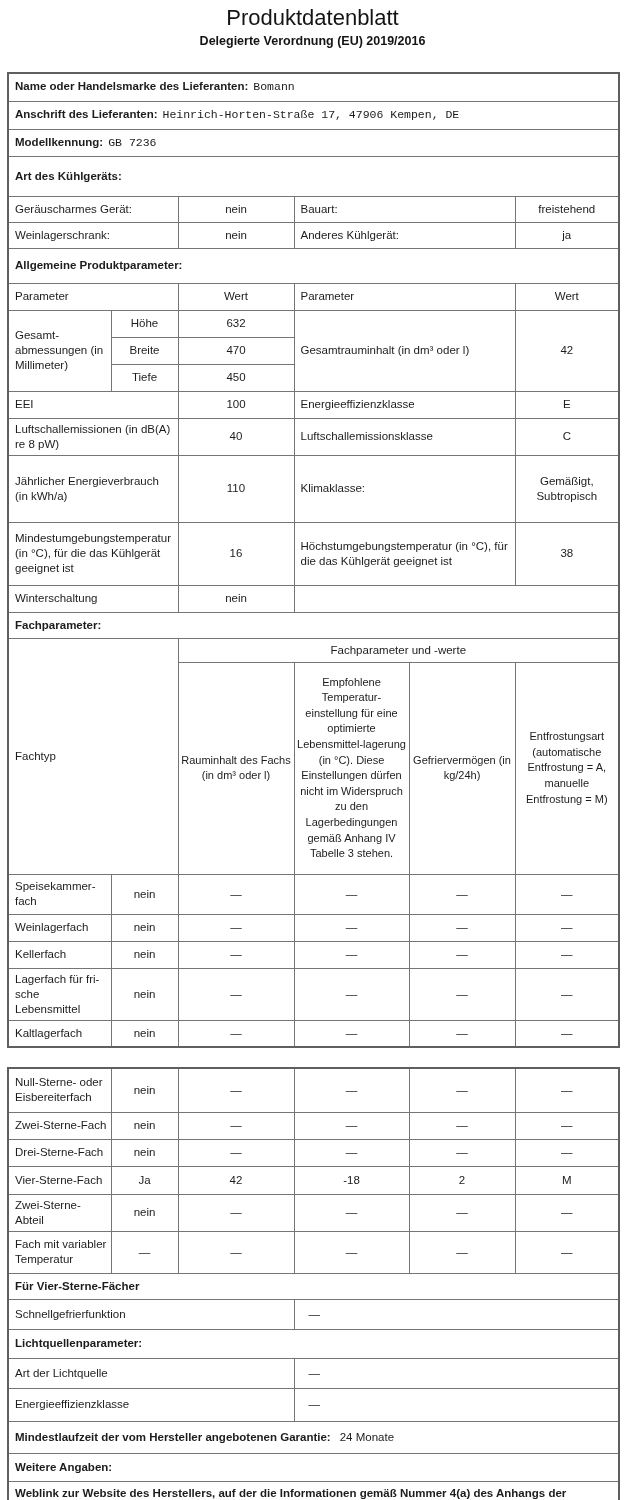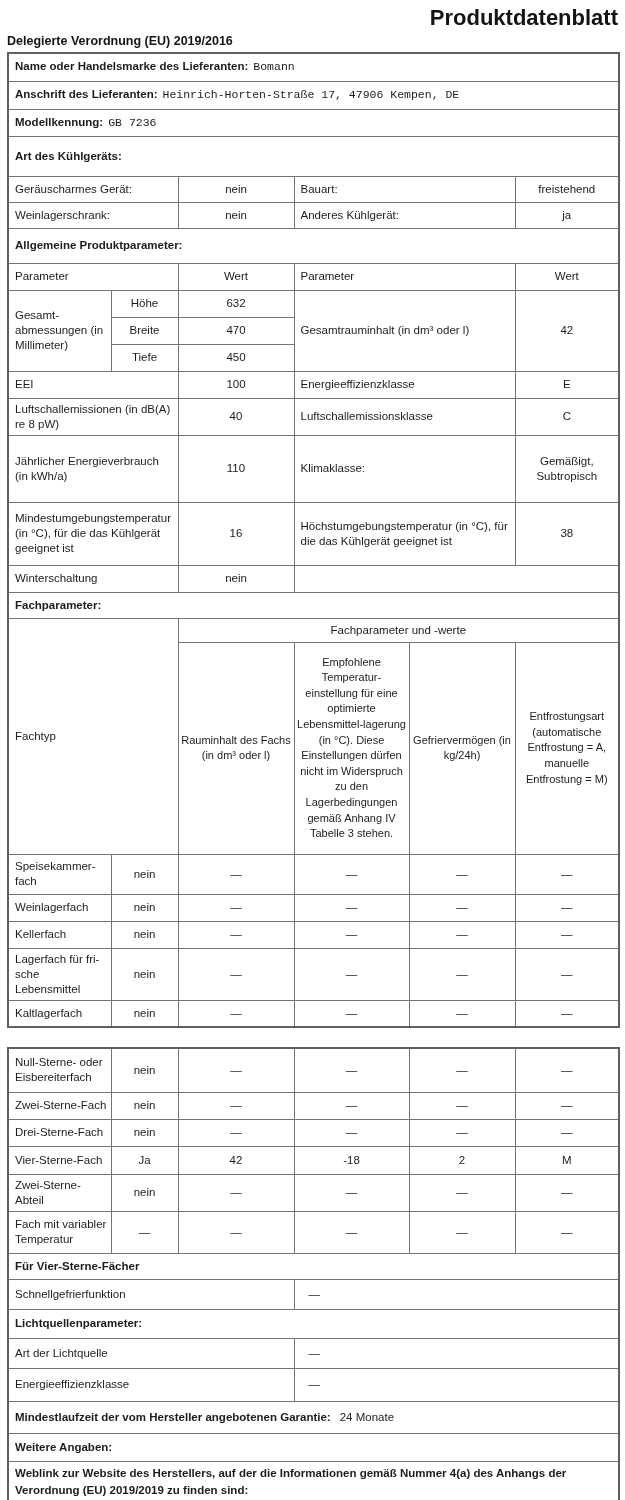--- a/index.html
+++ b/index.html
@@ -5,30 +5,30 @@
   * { box-sizing: border-box; }
   html, body { margin: 0; padding: 0; background: #ffffff; }
   body {
     width: 625px;
     font-family: "Liberation Sans", sans-serif;
     color: #1c1c1c;
   }
   .doc { padding: 5px 7px 0 7px; }
   .title {
     font-size: 22px;
-    font-weight: bold;
-    text-align: right;
+    font-weight: normal;
+    text-align: center;
     margin: 0 0 3px 0;
     color: #141414;
   }
   .subtitle {
     font-size: 12.5px;
     font-weight: bold;
-    text-align: left;
-    margin: 0 0 4px 0;
+    text-align: center;
+    margin: 0 0 24px 0;
     color: #141414;
   }
   table {
     border-collapse: collapse;
     table-layout: fixed;
     width: 611px;
     border: 2px solid #5f5f5f;
   }
   table.t2 { margin-top: 19px; }
   td {

